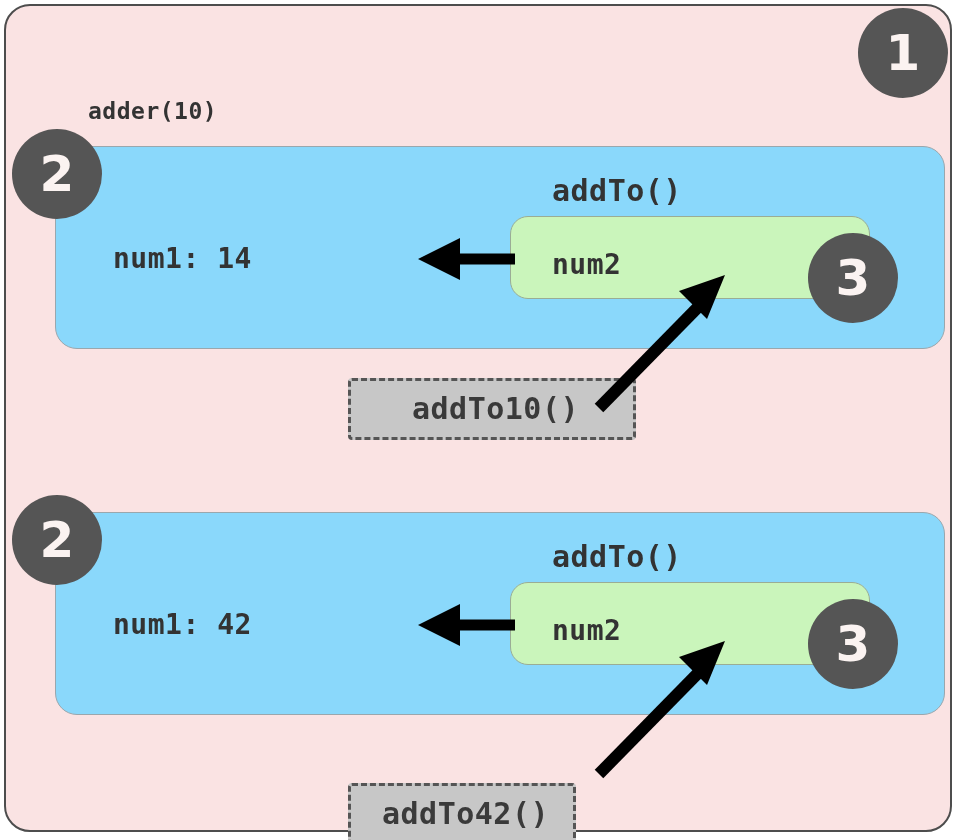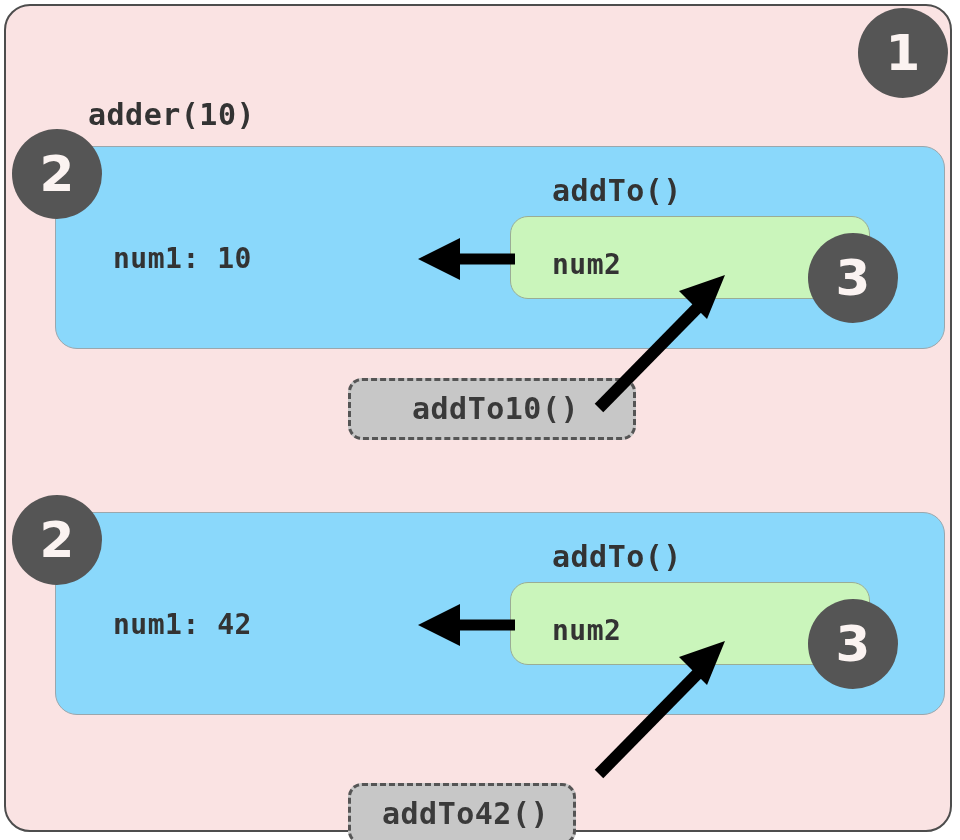--- a/index.html
+++ b/index.html
@@ -27,21 +27,21 @@
     background: #fae3e3;
     border: 2px solid #4d4d4d;
     border-radius: 26px;
   }
 
   
   .scope-caption {
     position: absolute;
     font-family: "DejaVu Sans Mono", "Liberation Mono", monospace;
     font-weight: bold;
-    font-size: 30px;
+    font-size: 23px;
     letter-spacing: 0.5px;
     color: #333333;
     white-space: pre;
     line-height: 1;
   }
 
   
   .blue-scope {
     position: absolute;
     box-sizing: border-box;
@@ -83,21 +83,21 @@
     white-space: pre;
     line-height: 1;
   }
 
   
   .closure-chip {
     position: absolute;
     box-sizing: border-box;
     background: #c7c7c7;
     border: 3px dashed #555555;
-    border-radius: 14px;
+    border-radius: 4px;
     display: flex;
     align-items: center;
     justify-content: center;
     padding-left: 7px;
   }
   .closure-chip span {
     font-family: "DejaVu Sans Mono", "Liberation Mono", monospace;
     font-weight: bold;
     font-size: 30px;
     letter-spacing: 0.5px;
@@ -140,21 +140,21 @@
   <div class="outer-scope"></div>
 
   <div class="scope-caption" style="left:88px; top:100px;">adder(10)</div>
 
   <div class="blue-scope" style="left:55px; top:146px; width:890px; height:203px;"></div>
 
   <div class="inner-caption" style="left:552px; top:176px;">addTo()</div>
 
   <div class="green-scope" style="left:510px; top:216px; width:360px; height:83px;"></div>
 
-  <div class="var-label" style="left:113px; top:245px;">num1: 10</div>
+  <div class="var-label" style="left:113px; top:245px;">num1: 14</div>
 
   <div class="var-label" style="left:552px; top:251px;">num2</div>
 
   <svg class="arrow-svg" style="left:410px; top:238px;" width="110" height="42" viewBox="0 0 110 42">
     <line x1="105" y1="21" x2="48" y2="21" stroke="#000000" stroke-width="11"></line>
     <polygon points="8,21 50,0 50,42" fill="#000000"></polygon>
   </svg>
 
   <div class="closure-chip" style="left:348px; top:378px; width:288px; height:62px;">
     <span>addTo10()</span>

